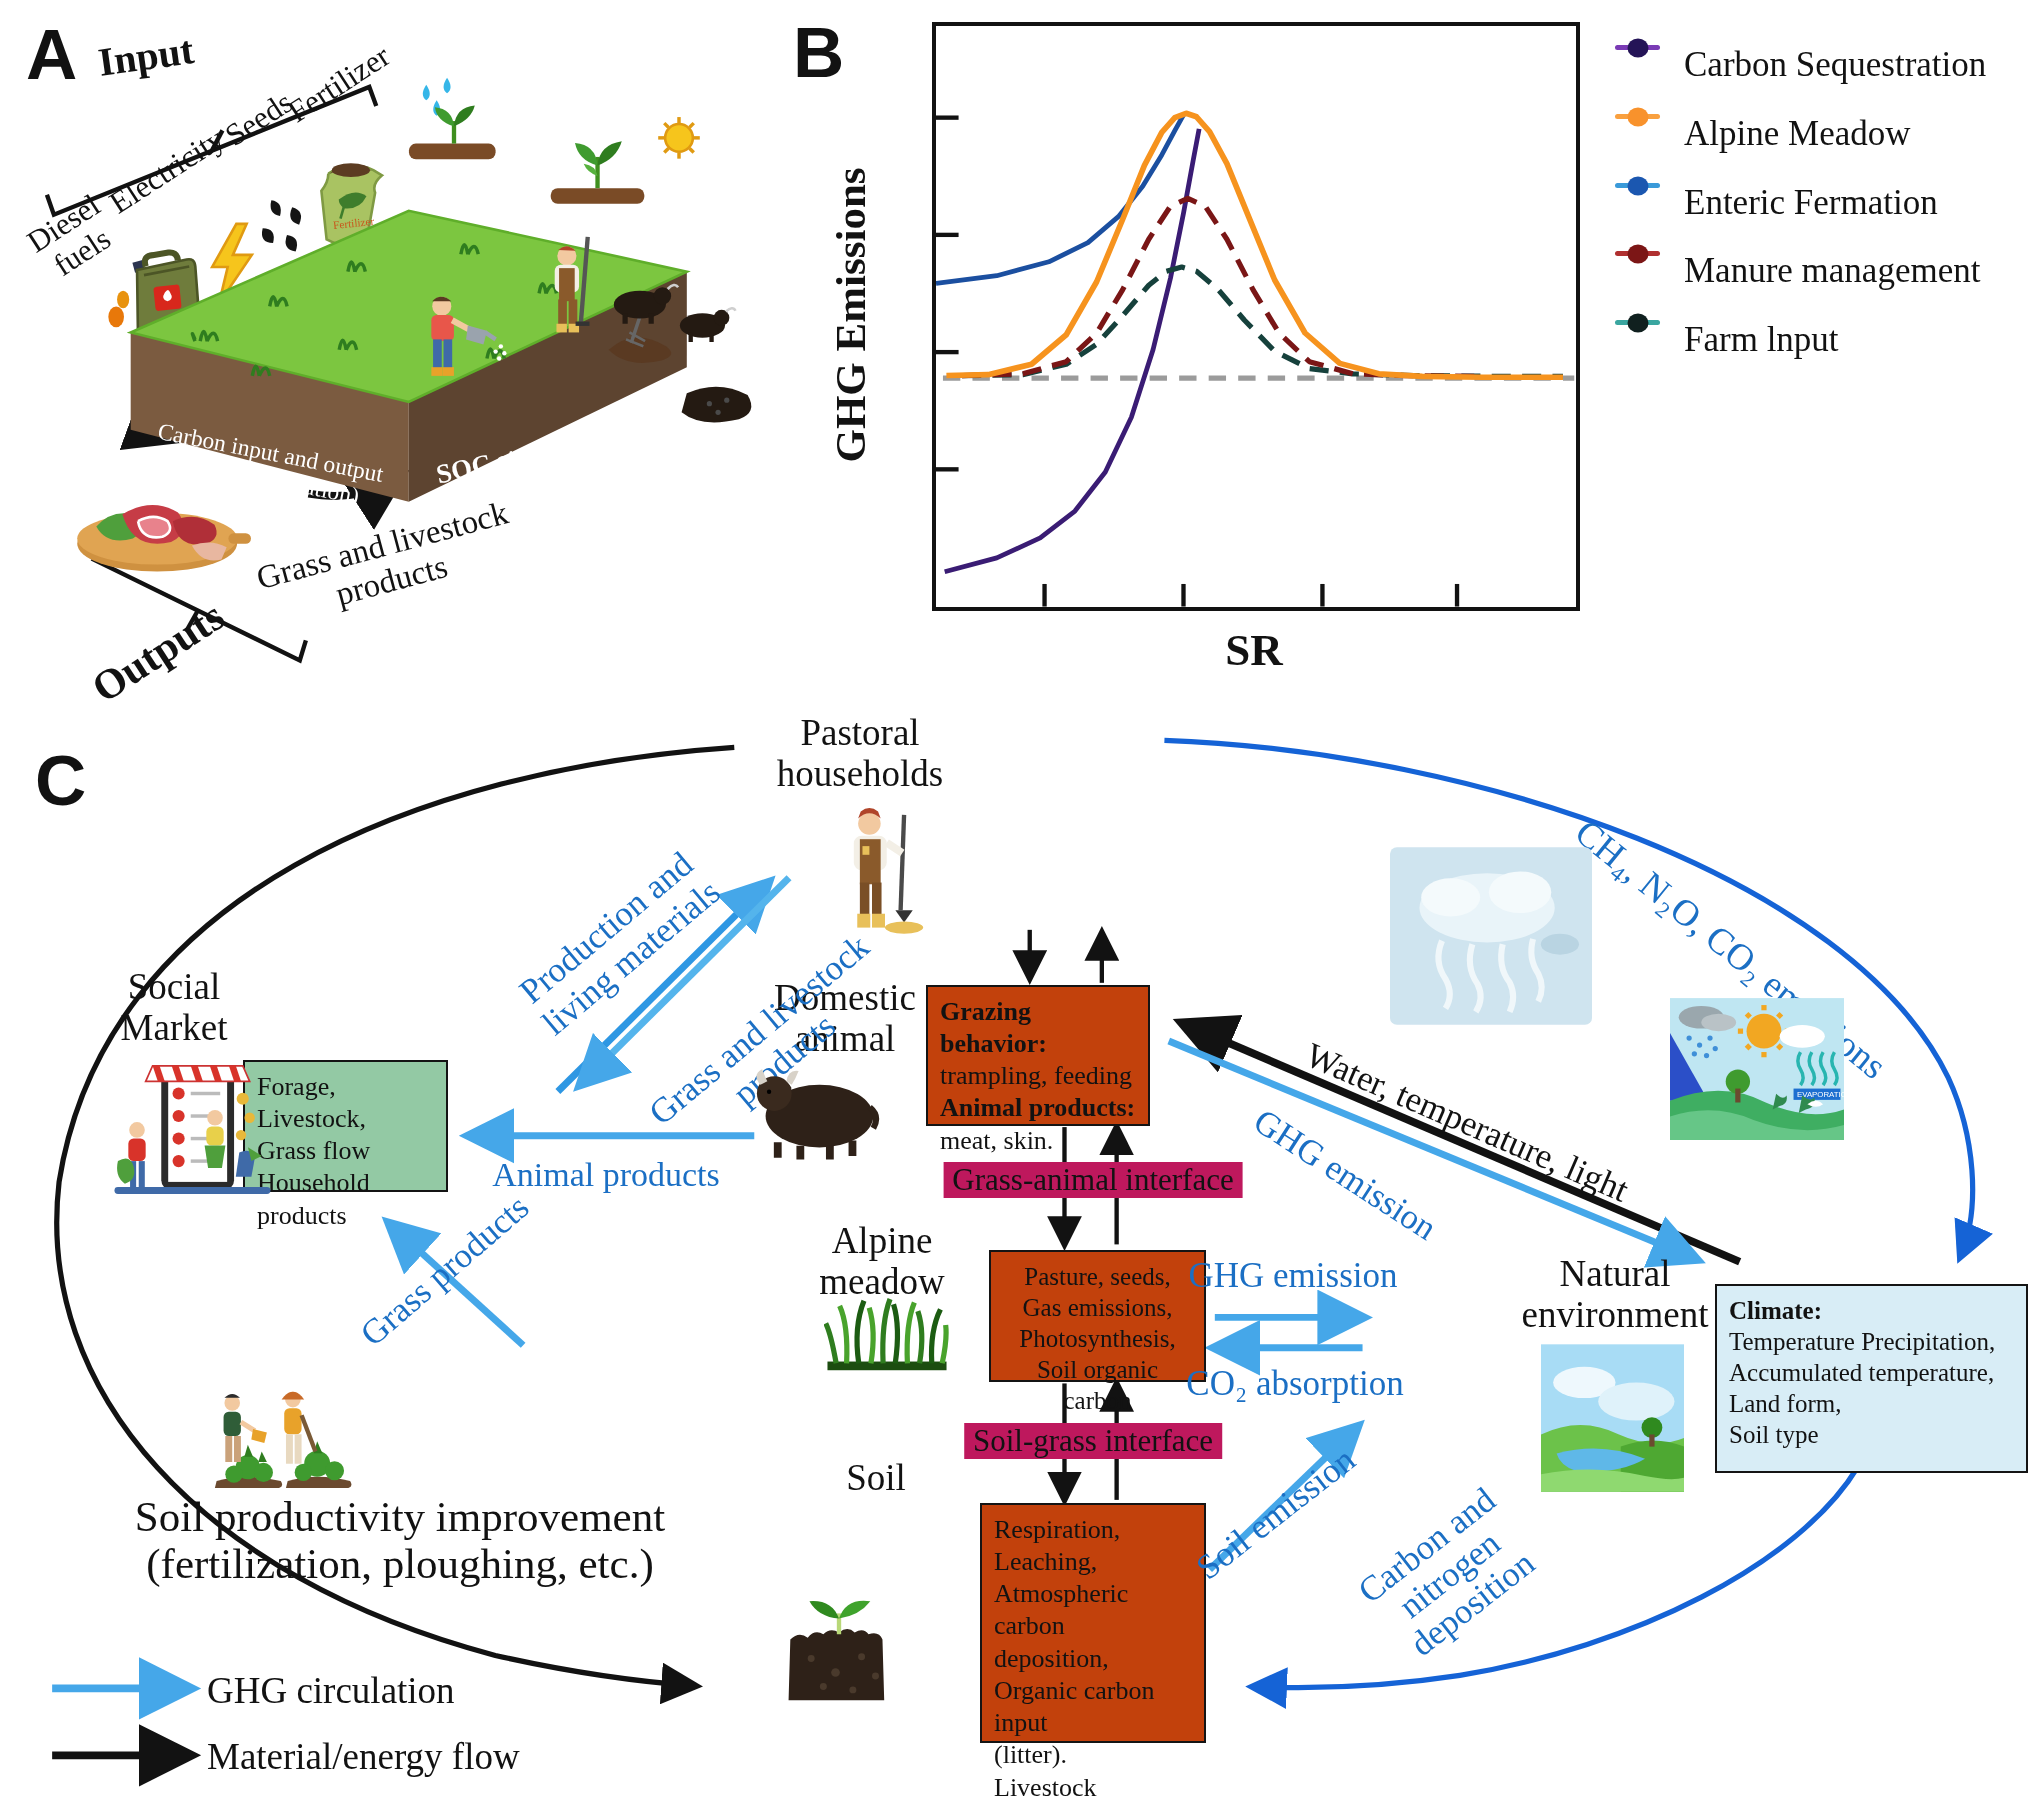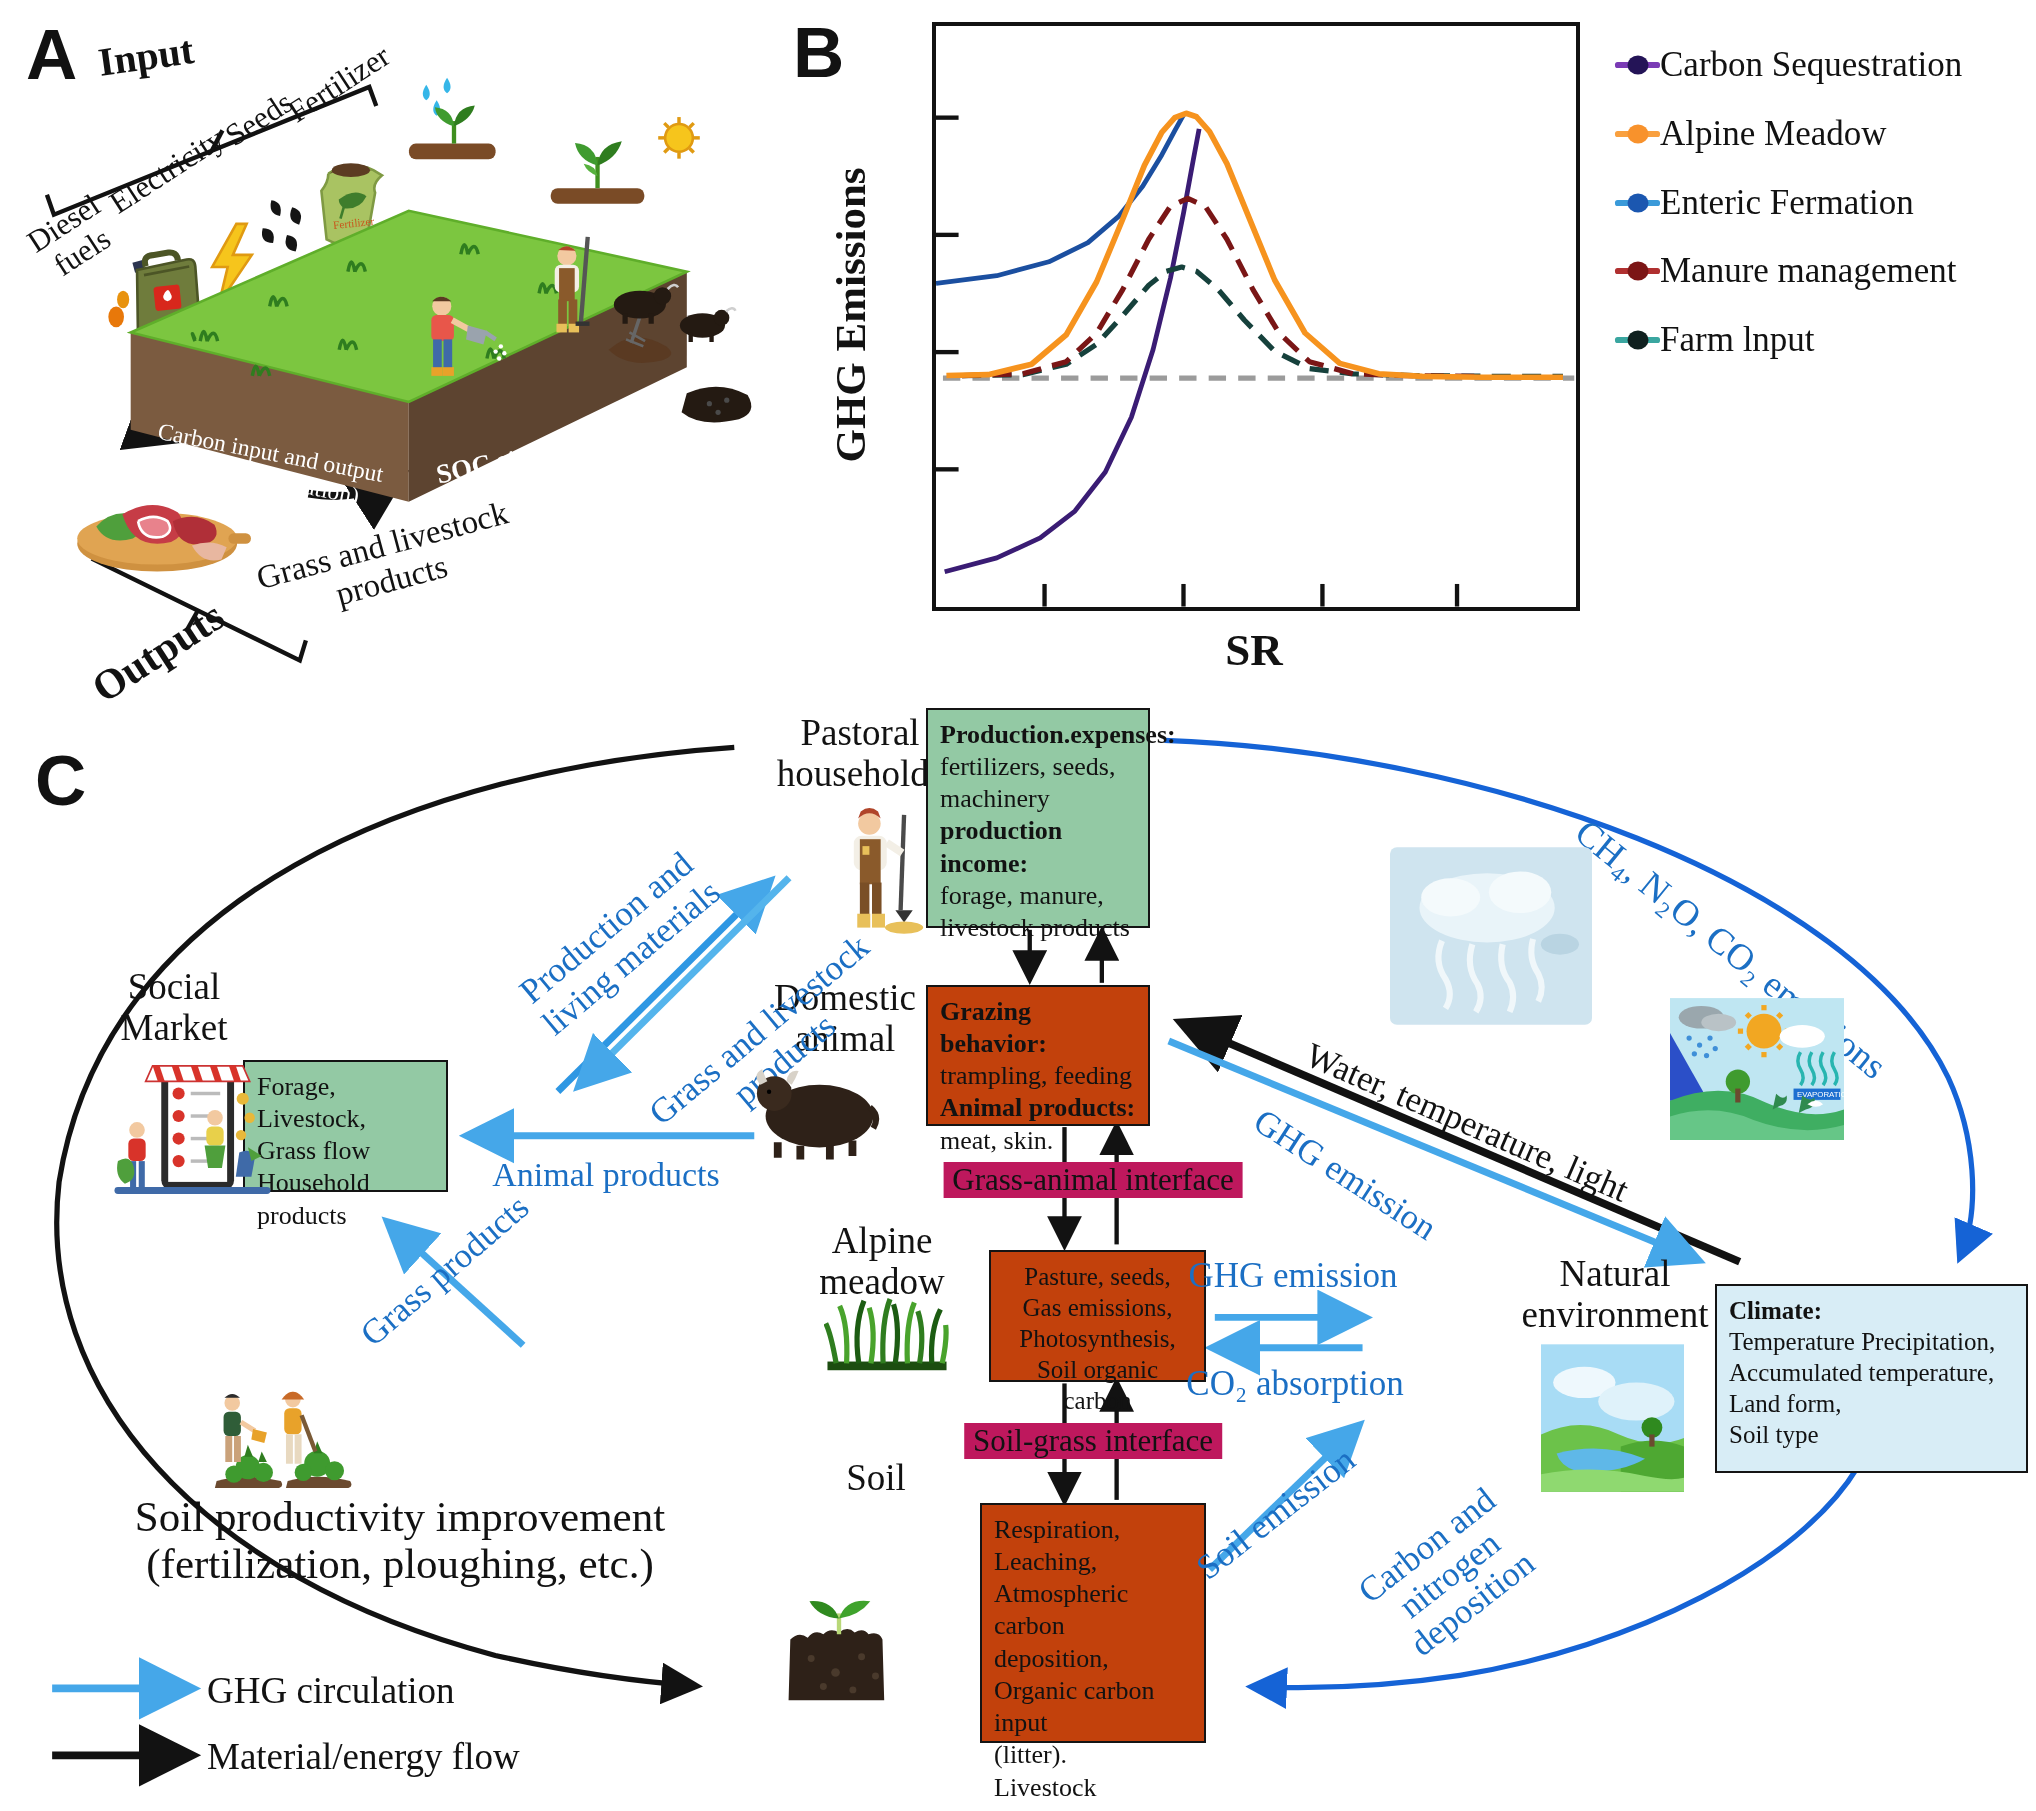--- a/index.html
+++ b/index.html
@@ -9,21 +9,21 @@
   .ctr{transform:translate(-50%,-50%);width:max-content;text-align:center}
   .ml{white-space:pre-line;line-height:1.1}
   .panel-letter{font-family:"Liberation Sans","DejaVu Sans",sans-serif;font-size:71px;font-weight:600}
   .blue{color:#1b6fc4}
   .node{font-size:37px}
   .box{position:absolute;border:2.6px solid #141414;box-sizing:border-box;font-size:26px;line-height:1.24;padding:8.7px 12px}
   .box b{font-weight:700}
   .green-dark{background:#93c9a4}
   .green-light{background:#c2410c}
   .blue-light{background:#d8edf6}
-  .legend-b{position:absolute;display:flex;align-items:center;gap:0}
+  .legend-b{position:absolute;display:flex;align-items:flex-start;gap:24px}
   .lg-line{position:relative;width:45px;height:5.2px;border-radius:2.6px;flex:0 0 auto}
   .lg-dot{position:absolute;left:50%;top:50%;width:21px;height:19px;border-radius:50%;transform:translate(-50%,-50%)}
   .lg-txt{font-size:35px}
   .plotbox{position:absolute;left:932px;top:22px;width:640px;height:581px;border:4.3px solid #121212;box-sizing:content-box;background:#fff}
   .ifc{background:#be185d;padding:0 8.7px;font-size:31px}
   svg{display:block}
 </style>
 </head>
 <body>
 
@@ -311,28 +311,20 @@
   <div class="abs ctr ml node" style="left:882px;top:1262px">Alpine
 meadow</div>
   <div class="abs ctr node" style="left:876px;top:1477px">Soil</div>
   <div class="abs ctr ml node" style="left:174px;top:1008px">Social
 Market</div>
   <div class="abs ctr ml node" style="left:1615px;top:1295px">Natural
 environment</div>
   <div class="abs ctr ml" style="left:400px;top:1540px;font-size:43px">Soil productivity improvement
 (fertilization, ploughing, etc.)</div>
 
-  <div class="box green-dark" style="left:926px;top:708px;width:224px;height:220px">
-    <b>Production.expenses:</b>
-    <div>fertilizers, seeds,</div>
-    <div>machinery</div>
-    <b>production income:</b>
-    <div>forage, manure,</div>
-    <div>livestock products</div>
-  </div>
 
   <div class="box green-light" style="left:926px;top:985px;width:224px;height:141px">
     <b>Grazing behavior:</b>
     <div>trampling, feeding</div>
     <b>Animal products:</b>
     <div>meat, skin.</div>
   </div>
 
   <div class="box green-light" style="left:989px;top:1250px;width:217px;height:132px;text-align:center;font-size:25px">
     <div>Pasture, seeds,</div>

